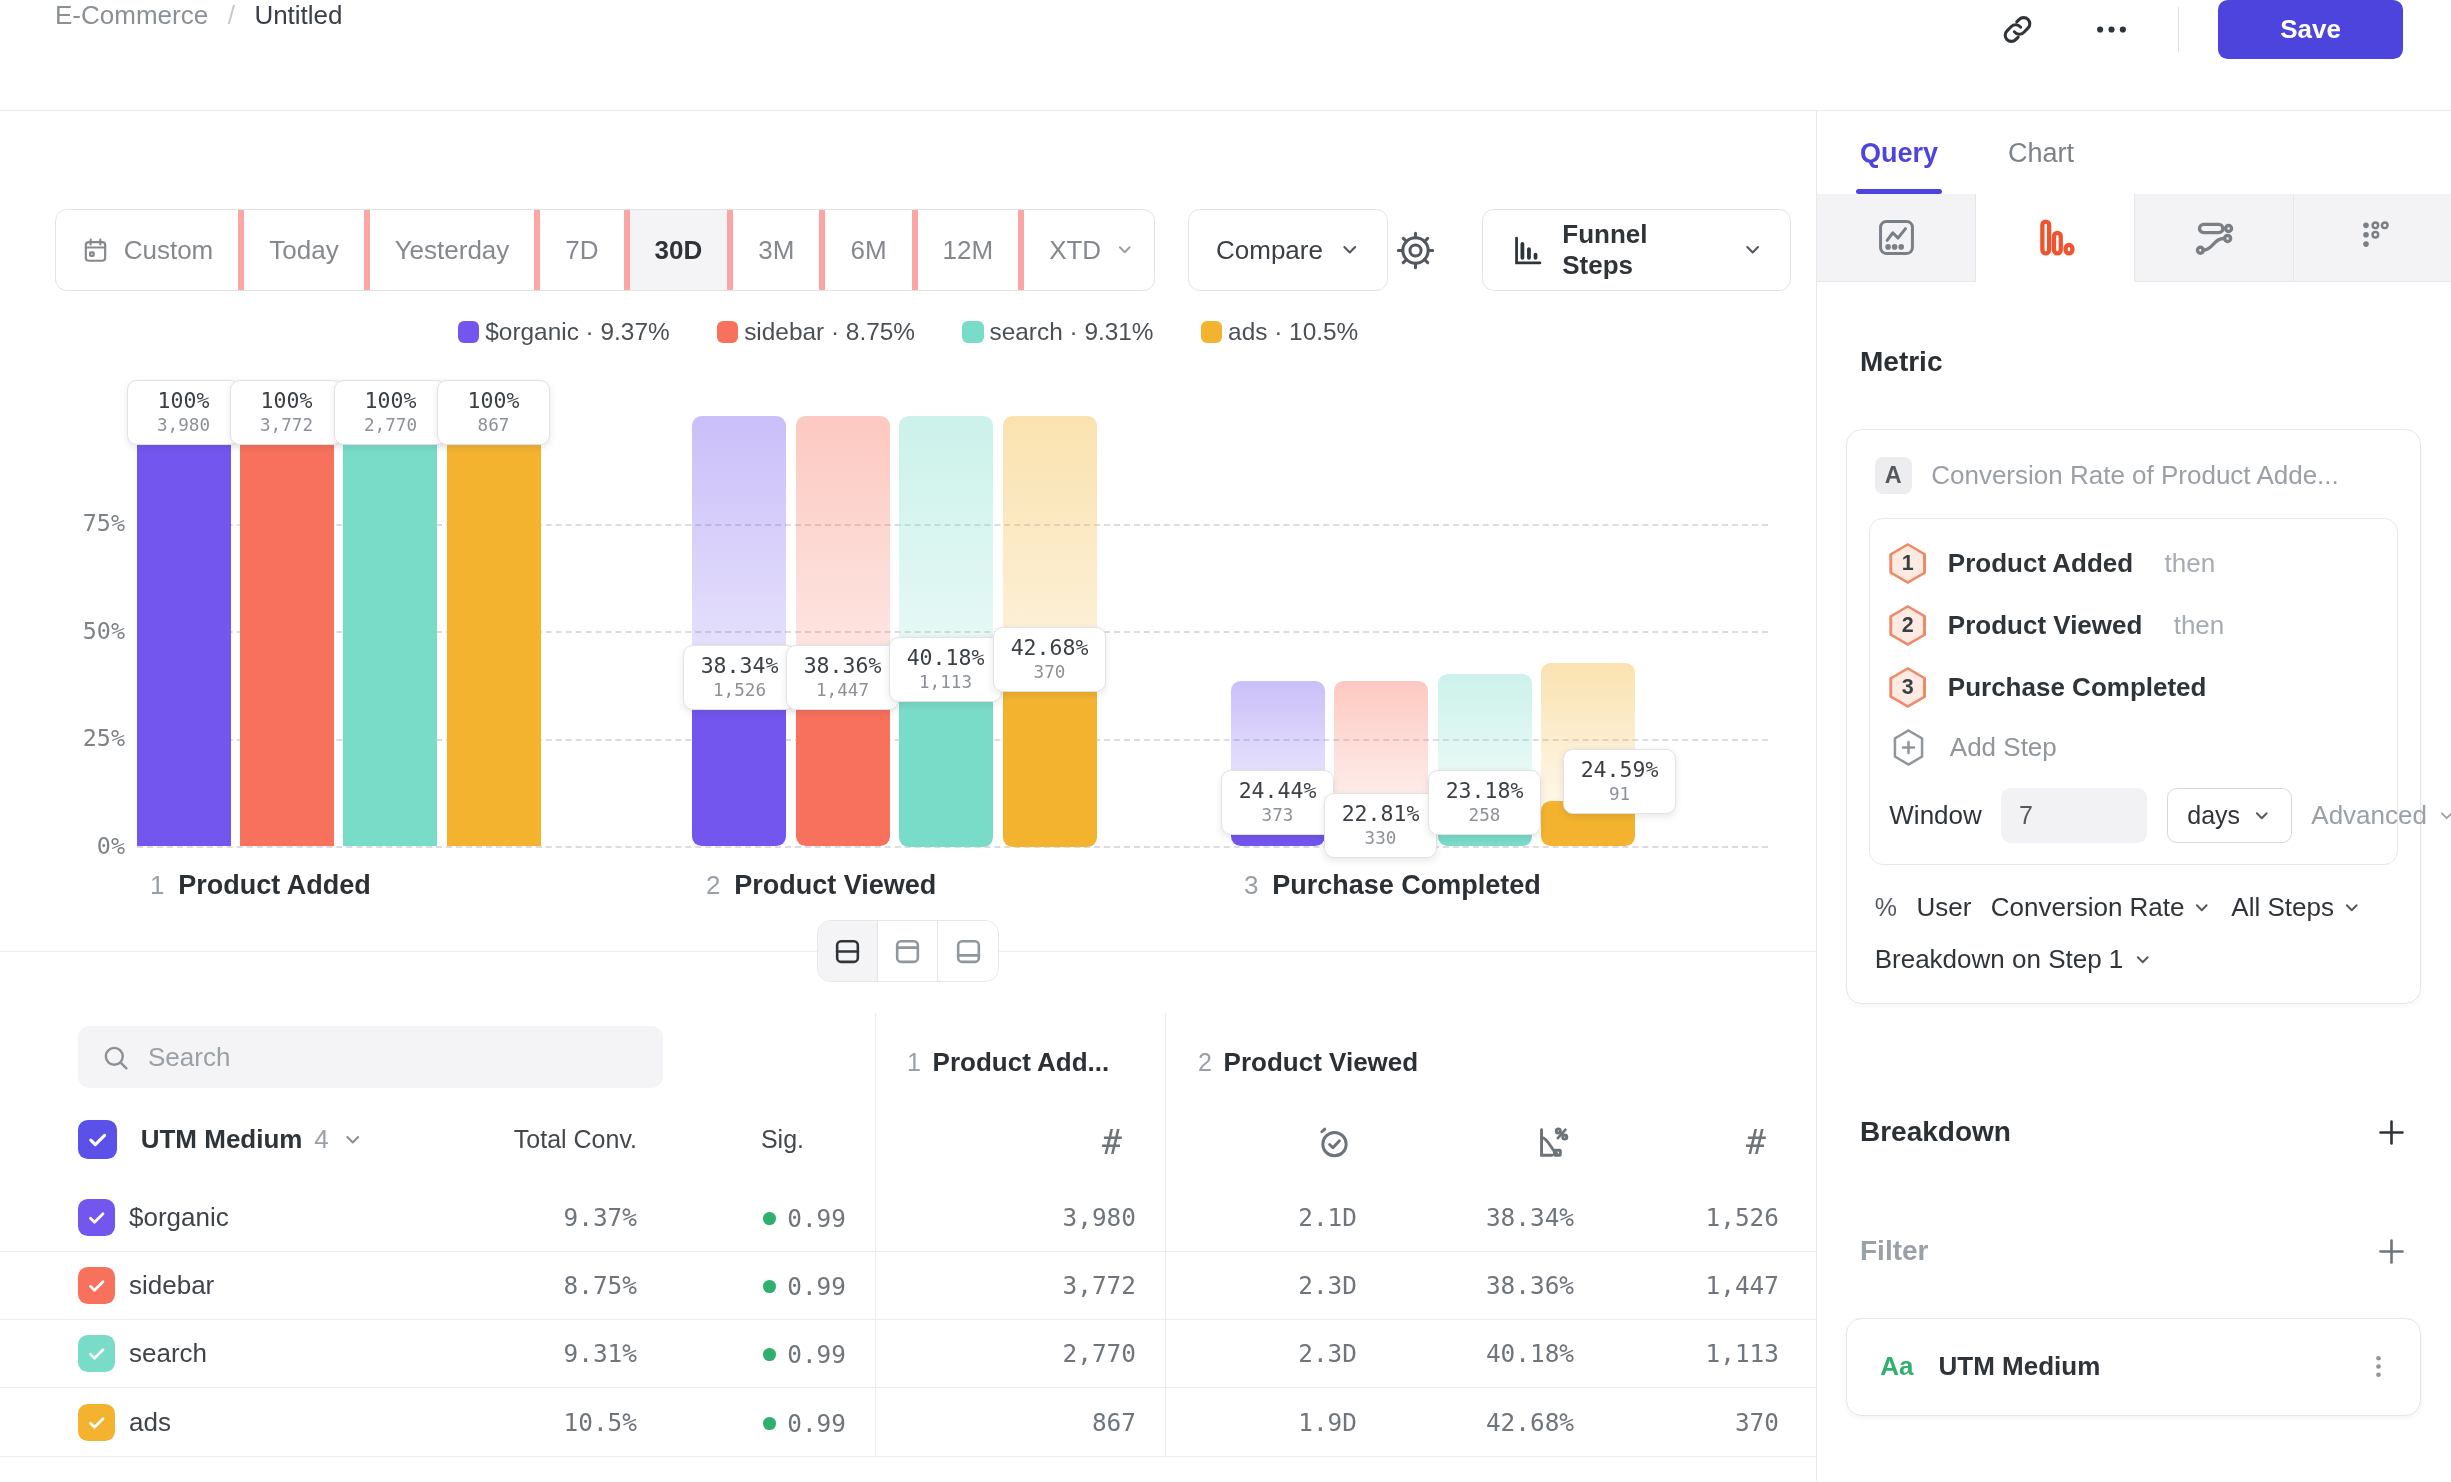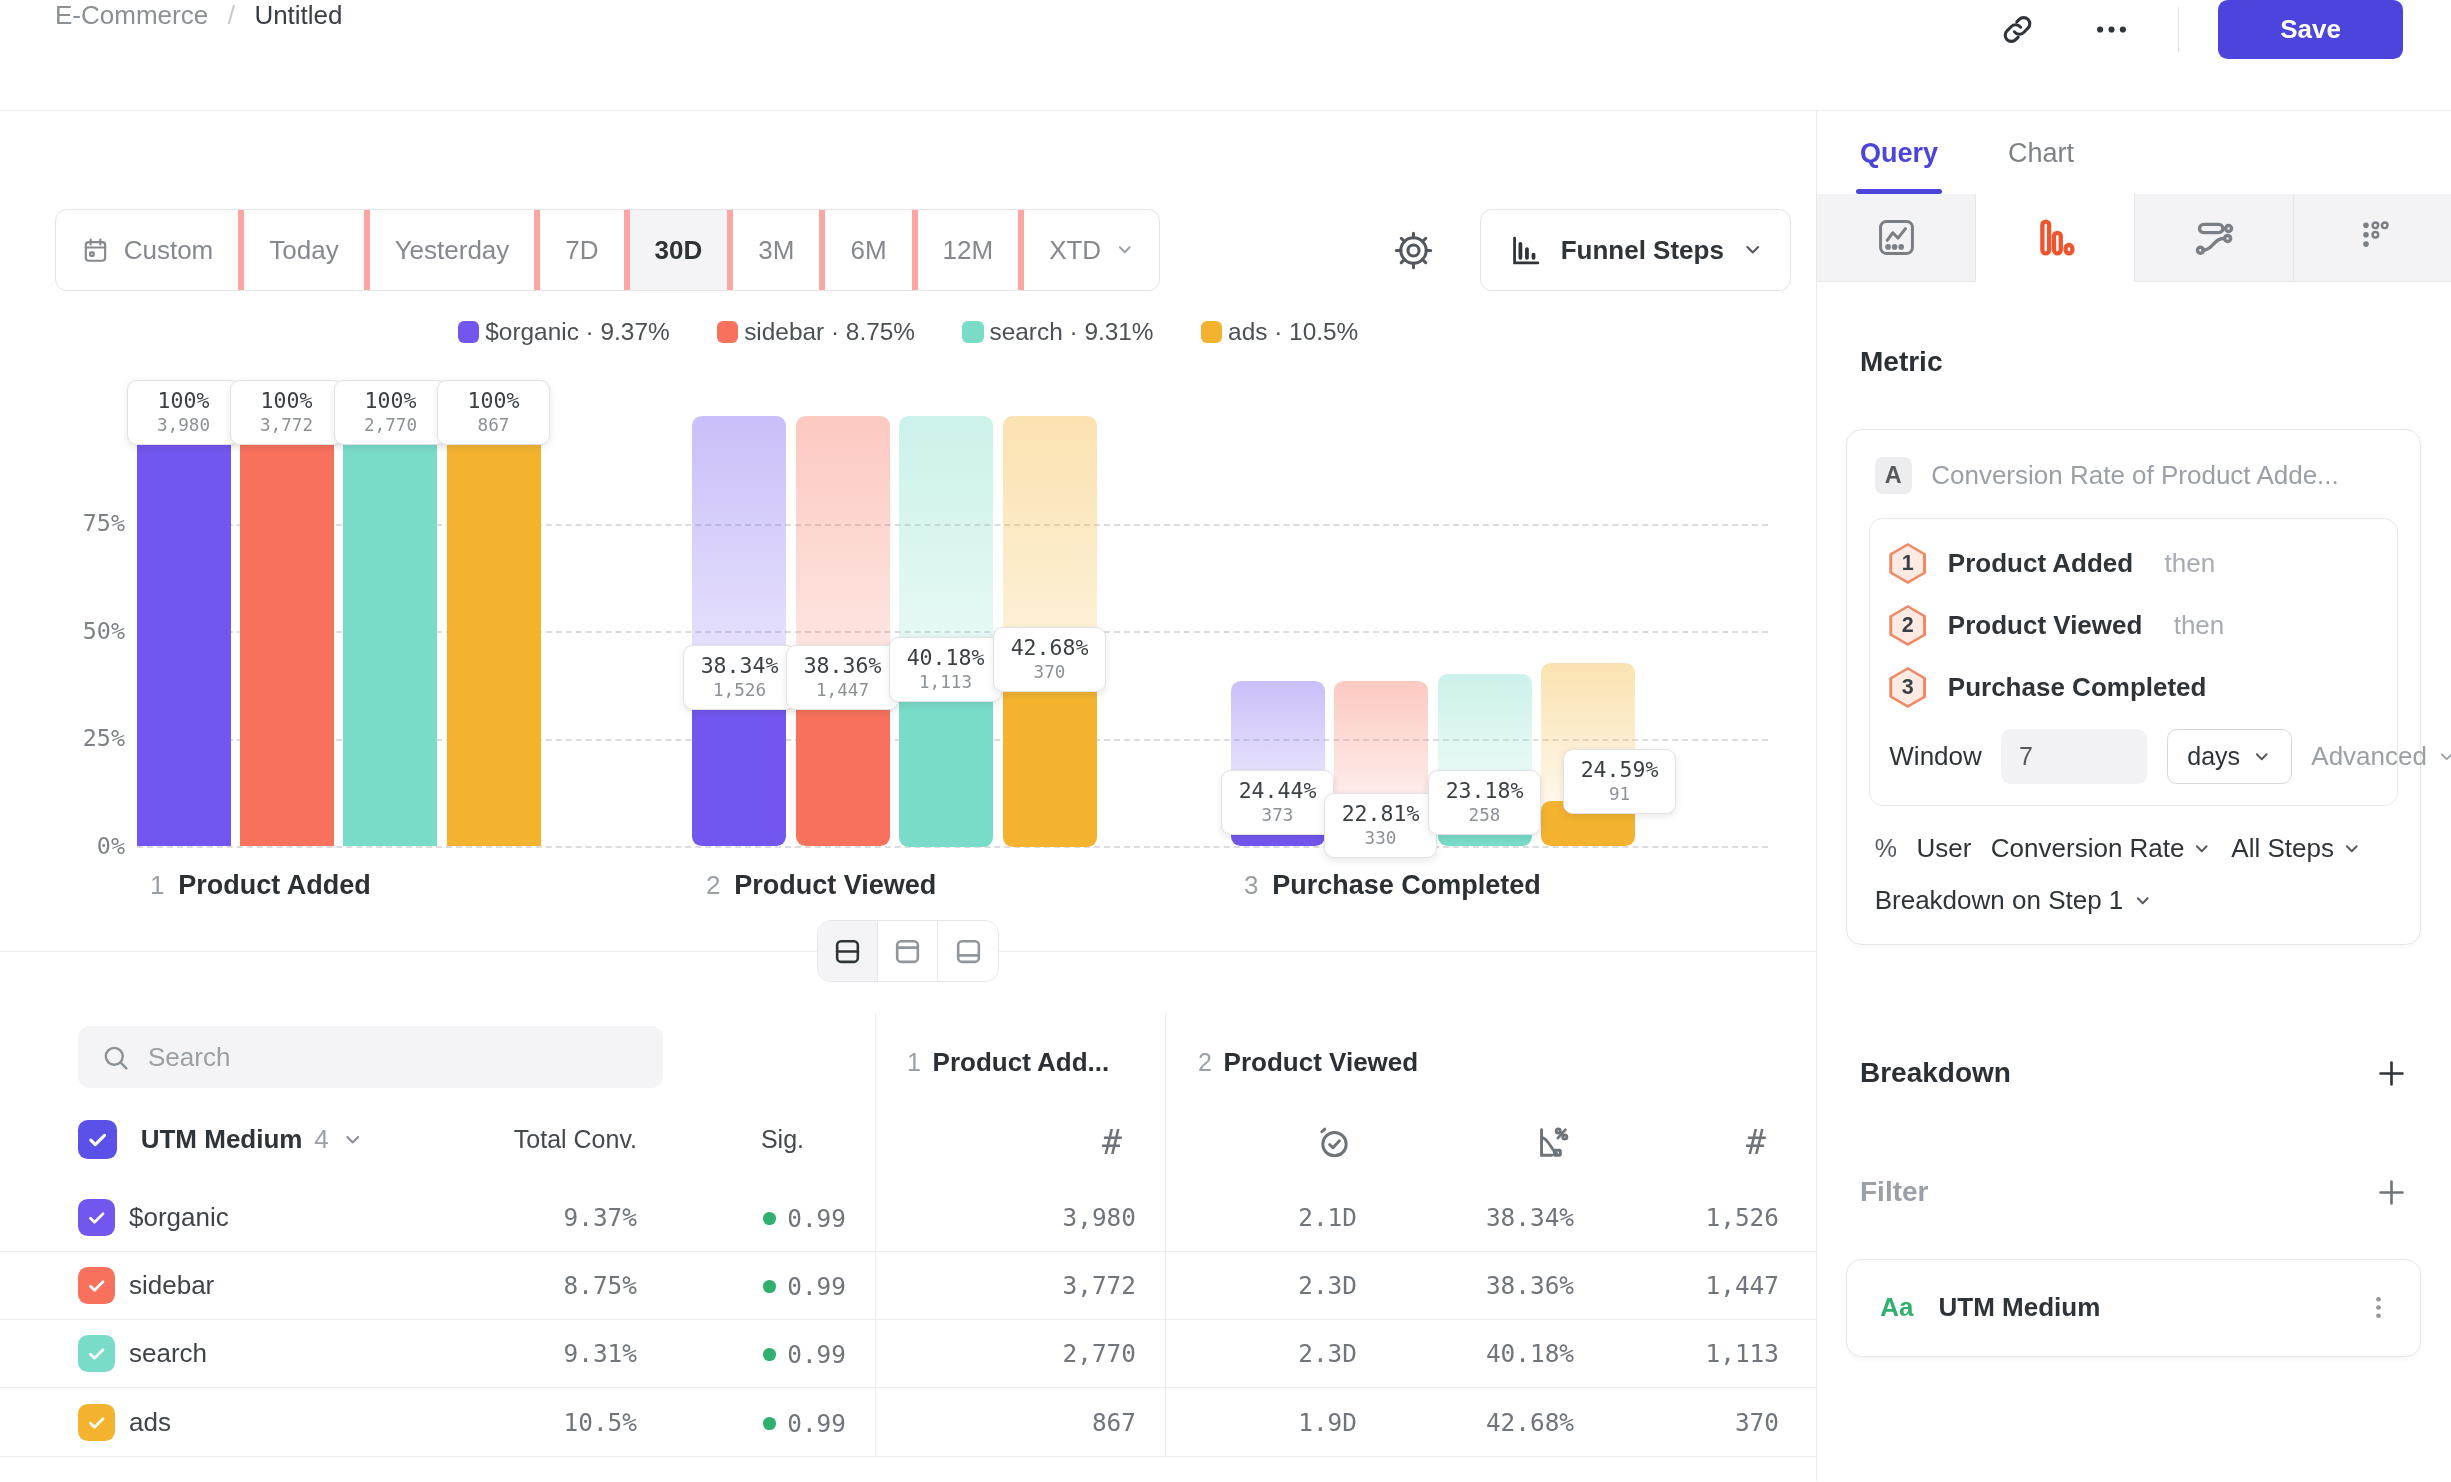--- a/index.html
+++ b/index.html
@@ -243,20 +243,26 @@
           <div class="range-seg">
             <span>12M</span>
           </div>
           <div class="range-seg">
             <span>XTD</span>
             <svg width="19.5" height="19.5" viewBox="0 0 24 24" fill="none" stroke="#9aa0a6" stroke-width="2.4" stroke-linecap="round" stroke-linejoin="round">
               <path d="M6 9l6 6 6-6"></path>
             </svg>
           </div>
         </div>
+      <div class="compare-btn">
+        <span>Compare</span>
+        <svg width="21.5" height="21.5" viewBox="0 0 24 24" fill="none" stroke="#55595f" stroke-width="2.4" stroke-linecap="round" stroke-linejoin="round">
+            <path d="M6 9l6 6 6-6"></path>
+          </svg>
+      </div>
       <div class="toolbar-right">
         <div class="iconbtn">
           <span>
             <svg width="43" height="43" viewBox="0 0 24 24" fill="none" stroke="#53585e" stroke-width="1.7" stroke-linecap="round">
               <circle cx="12" cy="12" r="3.1"></circle>
                 <circle cx="12" cy="12" r="7.1"></circle>
               <path d="M12 2.4v2.5M12 19.1v2.5M2.4 12h2.5M19.1 12h2.5M5.2 5.2l1.8 1.8M17 17l1.8 1.8M18.8 5.2L17 7M7 17l-1.8 1.8"></path>
             </svg>
           </span>
         </div>
@@ -626,20 +632,29 @@
               </div>
               <div class="step-row">
                 <div class="hexa">
                   <div class="h-out"></div>
                   <div class="h-in"></div>
                   <div class="h-num">3</div>
                 </div>
                 <span class="step-name">Purchase Completed</span>
               </div>
             </div>
+          <div class="addstep-row">
+            <span>
+              <svg width="39" height="41" viewBox="0 0 24 26" fill="none" stroke="#90969c" stroke-width="1.6" stroke-linecap="round">
+                <path d="M12 2.2l8.6 5v11.6l-8.6 5-8.6-5V7.2z"></path>
+                <path d="M12 9.5v7M8.5 13h7"></path>
+              </svg>
+            </span>
+            <span>Add Step</span>
+          </div>
           <div class="window-row">
             <span class="window-lbl">Window</span>
             <input class="window-input" value="7" style="">
             <div class="days-dd">
               <span>days</span>
               <svg width="19.5" height="19.5" viewBox="0 0 24 24" fill="none" stroke="#55595f" stroke-width="2.4" stroke-linecap="round" stroke-linejoin="round">
                   <path d="M6 9l6 6 6-6"></path>
                 </svg>
             </div>
             <div class="advanced">

